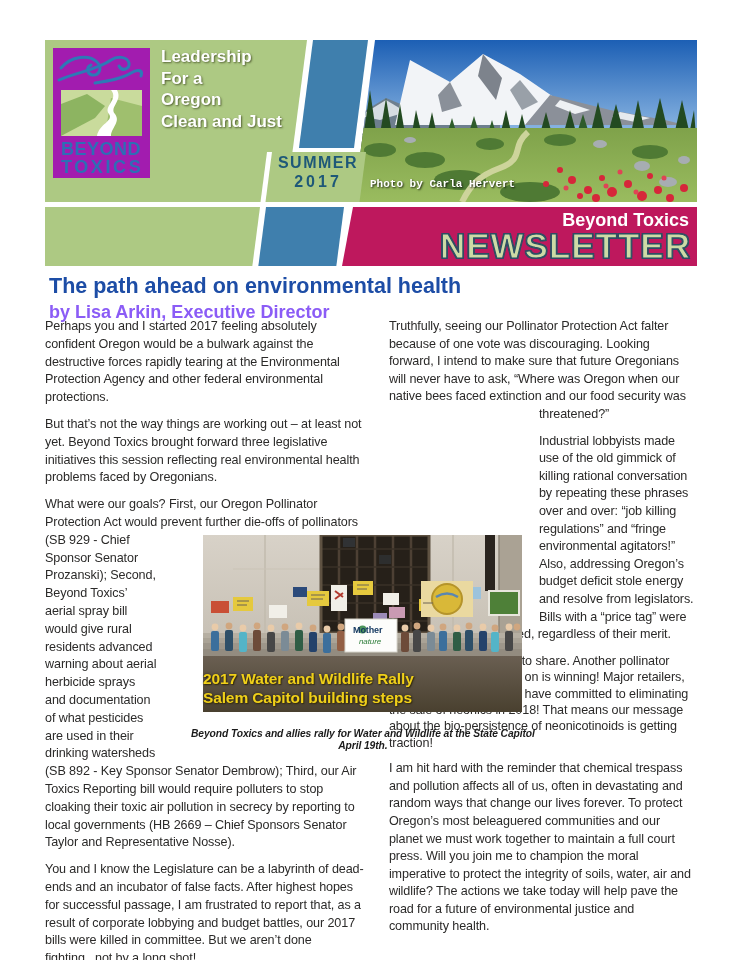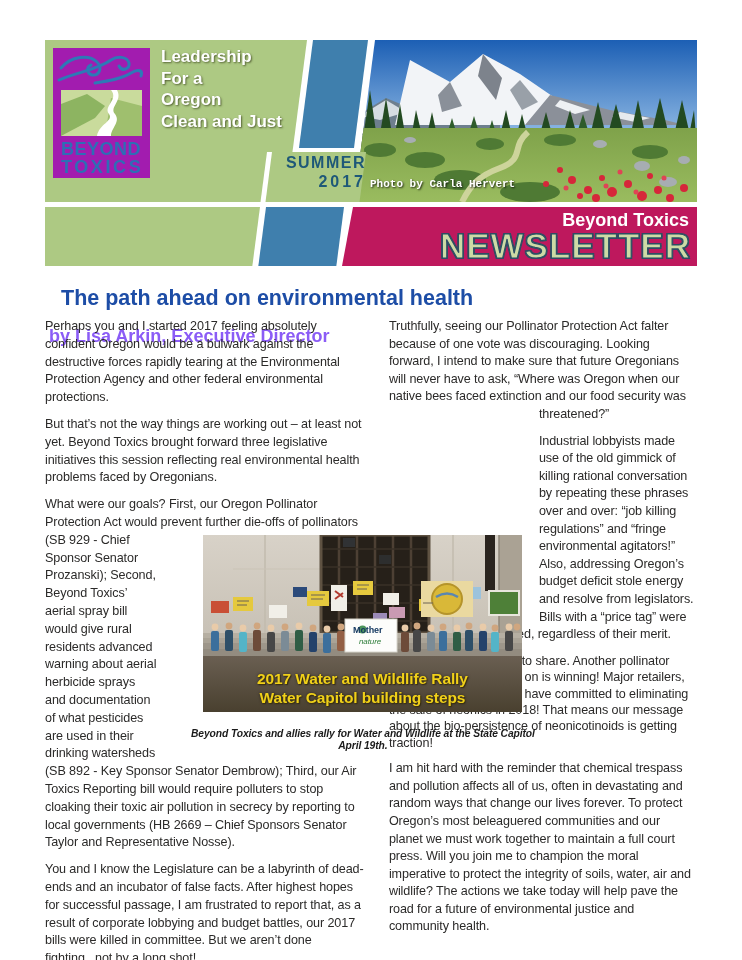--- a/index.html
+++ b/index.html
@@ -5,53 +5,53 @@
   html,body{margin:0;padding:0;background:#ffffff;}
   .page{position:relative;width:742px;height:960px;background:#fff;overflow:hidden;
         font-family:"Liberation Sans",sans-serif;}
   
   .masthead{position:absolute;left:45px;top:40px;width:652px;height:226px;overflow:hidden;background:#fff;}
   .skew{position:absolute;transform:skewX(-7.4deg);transform-origin:0 0;}
   .green-panel{left:-30px;top:0;width:292px;height:162px;background:#adc983;}
   .blue-band1{left:268px;top:0;width:55px;height:108px;background:#3f7fad;}
   .white-div1{left:222px;top:112px;width:5px;height:50px;background:#fff;z-index:3;}
   .summer-cell{left:227px;top:112px;width:94px;height:50px;background:#adc983;z-index:2;}
-  .summer-text{position:absolute;left:225px;top:113px;width:96px;text-align:right;z-index:4;
+  .summer-text{position:absolute;left:225px;top:113px;width:96px;text-align:center;z-index:4;
                color:#1e5878;font-weight:bold;font-size:16px;line-height:19px;}
   .summer-text .season{letter-spacing:1.5px;}
   .summer-text .year{letter-spacing:3px;}
   .logo-box{position:absolute;left:8px;top:8px;width:97px;height:130px;background:#a21caf;z-index:5;}
   .tagline{position:absolute;left:116px;top:6px;width:150px;z-index:5;color:#fff;font-weight:bold;
            font-size:17px;line-height:21.5px;text-shadow:1px 1px 2px rgba(60,70,30,.8);}
   .photo1{position:absolute;left:305px;top:0;width:347px;height:162px;
           clip-path:polygon(25px 0,100% 0,100% 100%,4px 100%);font-family:Liberation Mono, monospace;}
   .photo-credit{position:absolute;left:20px;top:138px;color:#fff;font-weight:bold;font-size:11px;
                 text-shadow:1px 1px 2px rgba(0,0,0,.8);}
   .green-bar2{left:-30px;top:167px;width:245px;height:59px;background:#adc983;}
   .blue-para2{left:221px;top:167px;width:78px;height:59px;background:#3f7fad;}
   .news-band{position:absolute;left:297px;top:167px;width:355px;height:59px;background:#be185d;
              clip-path:polygon(11px 0,100% 0,100% 100%,0 100%);text-align:right;}
   .org-name{color:#fff;font-weight:bold;font-size:18px;line-height:21px;margin:3px 8px 0 0;}
   .news-title{color:#cddaa5;font-weight:bold;font-size:35px;line-height:33px;letter-spacing:1px;
               margin:-2px 6px 0 0;-webkit-text-stroke:1.2px #2d4f63;
               text-shadow:1px 1px 0 #2d4f63,-1px -1px 0 #2d4f63,1px -1px 0 #2d4f63,-1px 1px 0 #2d4f63;}
   
   .titleblock{position:absolute;left:45px;top:270px;width:652px;}
-  .article-title{margin:16px;color:#1d4da6;font-size:21.5px;line-height:25px;font-weight:bold;}
+  .article-title{margin:4px;color:#1d4da6;font-size:21.5px;line-height:25px;font-weight:bold;}
   .byline{color:#8b5cf6;font-size:18px;font-weight:bold;padding-left:4px;line-height:19px;}
   .cols{position:absolute;left:45px;top:318px;width:652px;display:flex;gap:24px;}
   .col{color:#2b2a29;font-size:12.6px;line-height:17.8px;letter-spacing:-0.1px;}
   .col.left{width:325px;}
   .col.right{width:313px;line-height:17.6px;}
   .col p{margin:0 0 9px 0;}
   .narrow{line-height:16.4px;}
   
   .rally-figure{float:right;width:319px;margin:3px -157px 4px 8px;position:relative;display:block;padding-left:36px;}
   .rally-img{display:block;position:relative;width:319px;height:177px;}
-  .rally-overlay{position:absolute;left:0;right:0;bottom:5px;display:block;text-align:center;
+  .rally-overlay{position:absolute;left:0;right:0;bottom:5px;display:block;text-align:left;
                  font-weight:bold;font-size:15.5px;line-height:19px;color:#f0d019;
                  text-shadow:1px 1px 1px #3a2f10,0 0 3px rgba(0,0,0,.55);}
   .rally-overlay span{display:block;}
   .rally-caption{display:block;margin-top:16px;text-align:center;font-size:10.3px;line-height:12px;
                  font-style:italic;font-weight:bold;color:#1b1b1b;width:360px;margin-left:-20px;}
   .wrap-l{float:left;width:142px;height:212px;margin:2px 8px 0 0;}
   svg text{font-family:"Liberation Sans",sans-serif;}
   .logo-word{font-size:18px;font-weight:bold;fill:#2e6eb5;letter-spacing:.5px;}
   .logo-word.t2{letter-spacing:2.6px;}
   .sign-t1{font-size:9px;font-weight:bold;fill:#173a62;}
@@ -355,21 +355,21 @@
             </g>
           </g>
           <g>
             <rect x="142" y="84" width="52" height="33" fill="#fdfdfb" stroke="#d8d5cc"></rect>
             <circle cx="159.5" cy="94.5" r="4" fill="#3a8a4a" opacity=".9"></circle>
             <text class="sign-t1" x="150" y="98">Mother</text>
             <text class="sign-t2" x="156" y="109">nature</text>
           </g>
         </svg><span class="rally-overlay">
                 <span>2017 Water and Wildlife Rally</span>
-                <span>Water Capitol building steps</span>
+                <span>Salem Capitol building steps</span>
               </span></span>
             <span class="rally-caption">Beyond Toxics and allies rally for Water and Wildlife at the State Capitol April 19th.</span>
           </span><span>pollinators (SB 929 - Chief Sponsor Senator Prozanski); Second, Beyond Toxics’ aerial spray bill would give rural residents advanced warning about aerial herbicide sprays and documentation of what pesticides are used in their drinking watersheds (SB 892 - Key Sponsor Senator Dembrow); Third, our Air Toxics Reporting bill would require polluters to stop cloaking their toxic air pollution in secrecy by reporting to local governments (HB 2669 – Chief Sponsors Senator Taylor and Representative Nosse).</span>
       </p>
       <p><span>You and I know the Legislature can be a labyrinth of dead-ends and an incubator of false facts. After highest hopes for successful passage, I am frustrated to report that, as a result of corporate lobbying and budget battles, our 2017 bills were killed in committee.  But we aren’t done fighting...not by a long shot!</span></p>
     </div>
 
     <div class="col right">
       <p><span>Truthfully, seeing our Pollinator Protection Act falter because of one vote was discouraging. Looking forward, I intend to make sure that future Oregonians will never have to ask, “Where was Oregon when our native bees faced extinction and our food security was </span><span class="wrap-l"></span><span class="narrow">threatened?”</span></p>
       <p><span>Industrial lobbyists made use of the old gimmick of killing rational conversation by repeating these phrases over and over: “job killing regulations” and “fringe environmental agitators!”  Also, addressing Oregon’s budget deficit stole energy and resolve from legislators. Bills with a “price tag” were unceremoniously dumped, regardless of their merit.</span></p>

